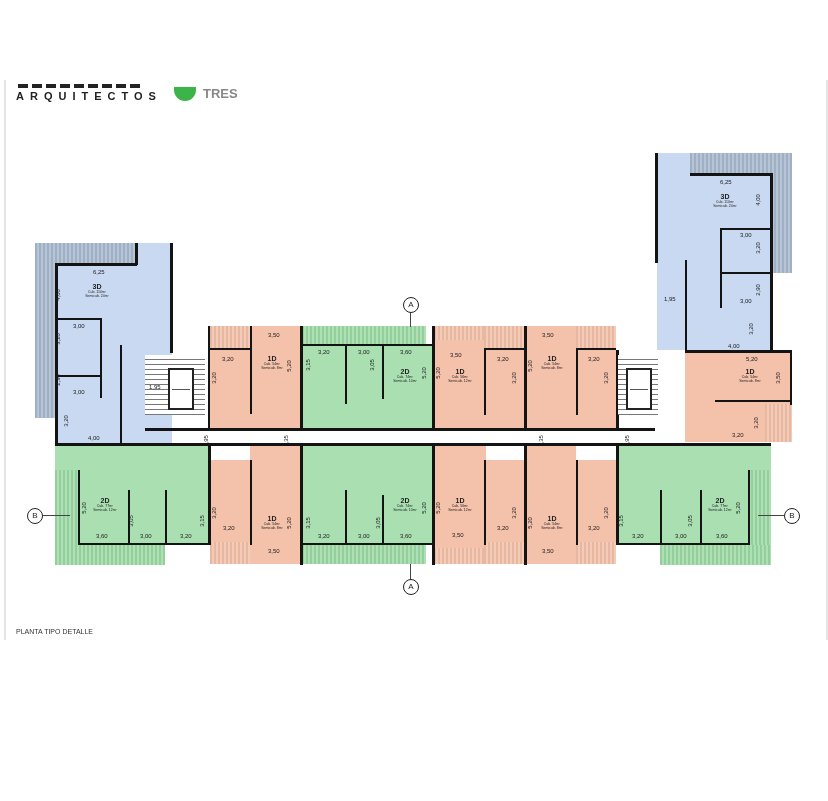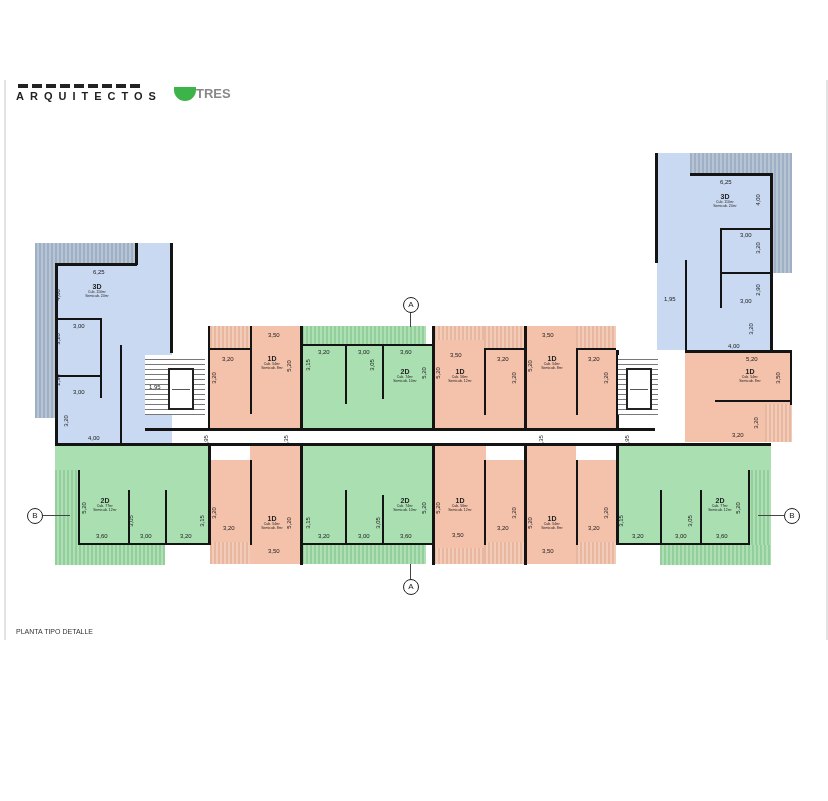--- a/index.html
+++ b/index.html
@@ -1,20 +1,20 @@
 <!DOCTYPE html>
 <html><head>
 <meta charset="utf-8">
 <style>
   html, body { margin:0; padding:0; background:#ffffff; }
   body { width:828px; height:801px; position:relative; overflow:hidden; font-family:"Liberation Sans", sans-serif; }
   .frame { position:absolute; left:4px; top:80px; width:820px; height:560px; border-left:2px solid #e3e3e3; border-right:2px solid #e3e3e3; }
   .logo-top { position:absolute; left:18px; top:84px; width:126px; height:4px; background:repeating-linear-gradient(90deg,#222 0 10px,transparent 10px 14px); }
   .logo-arq { position:absolute; left:16px; top:90px; font-size:11px; font-weight:bold; letter-spacing:6px; color:#222; }
-  .logo-tres { position:absolute; left:174px; top:86px; display:flex; align-items:center; gap:0; }
+  .logo-tres { position:absolute; left:174px; top:86px; display:flex; align-items:center; gap:7px; }
   .tres-mark { width:22px; height:14px; background:#3cb44a; border-radius:0 0 11px 11px; }
   .tres-text { font-size:13px; font-weight:bold; color:#888; }
   .plan { position:absolute; left:0; top:0; width:828px; height:801px; }
   .room { position:absolute; }
   .blue { background:#c9d9f2; }
   .pink { background:#f4c1aa; }
   .green { background:#a9dfb1; }
   .terrace-pink { background:repeating-linear-gradient(90deg,#e9b6a0 0 2px,#f3cbb9 2px 4px); }
   .terrace-green { background:repeating-linear-gradient(90deg,#93cf9b 0 2px,#aedfb5 2px 4px); }
   .terrace-blue { background:repeating-linear-gradient(90deg,#9fb0c6 0 2px,#b7c4d4 2px 4px); }

